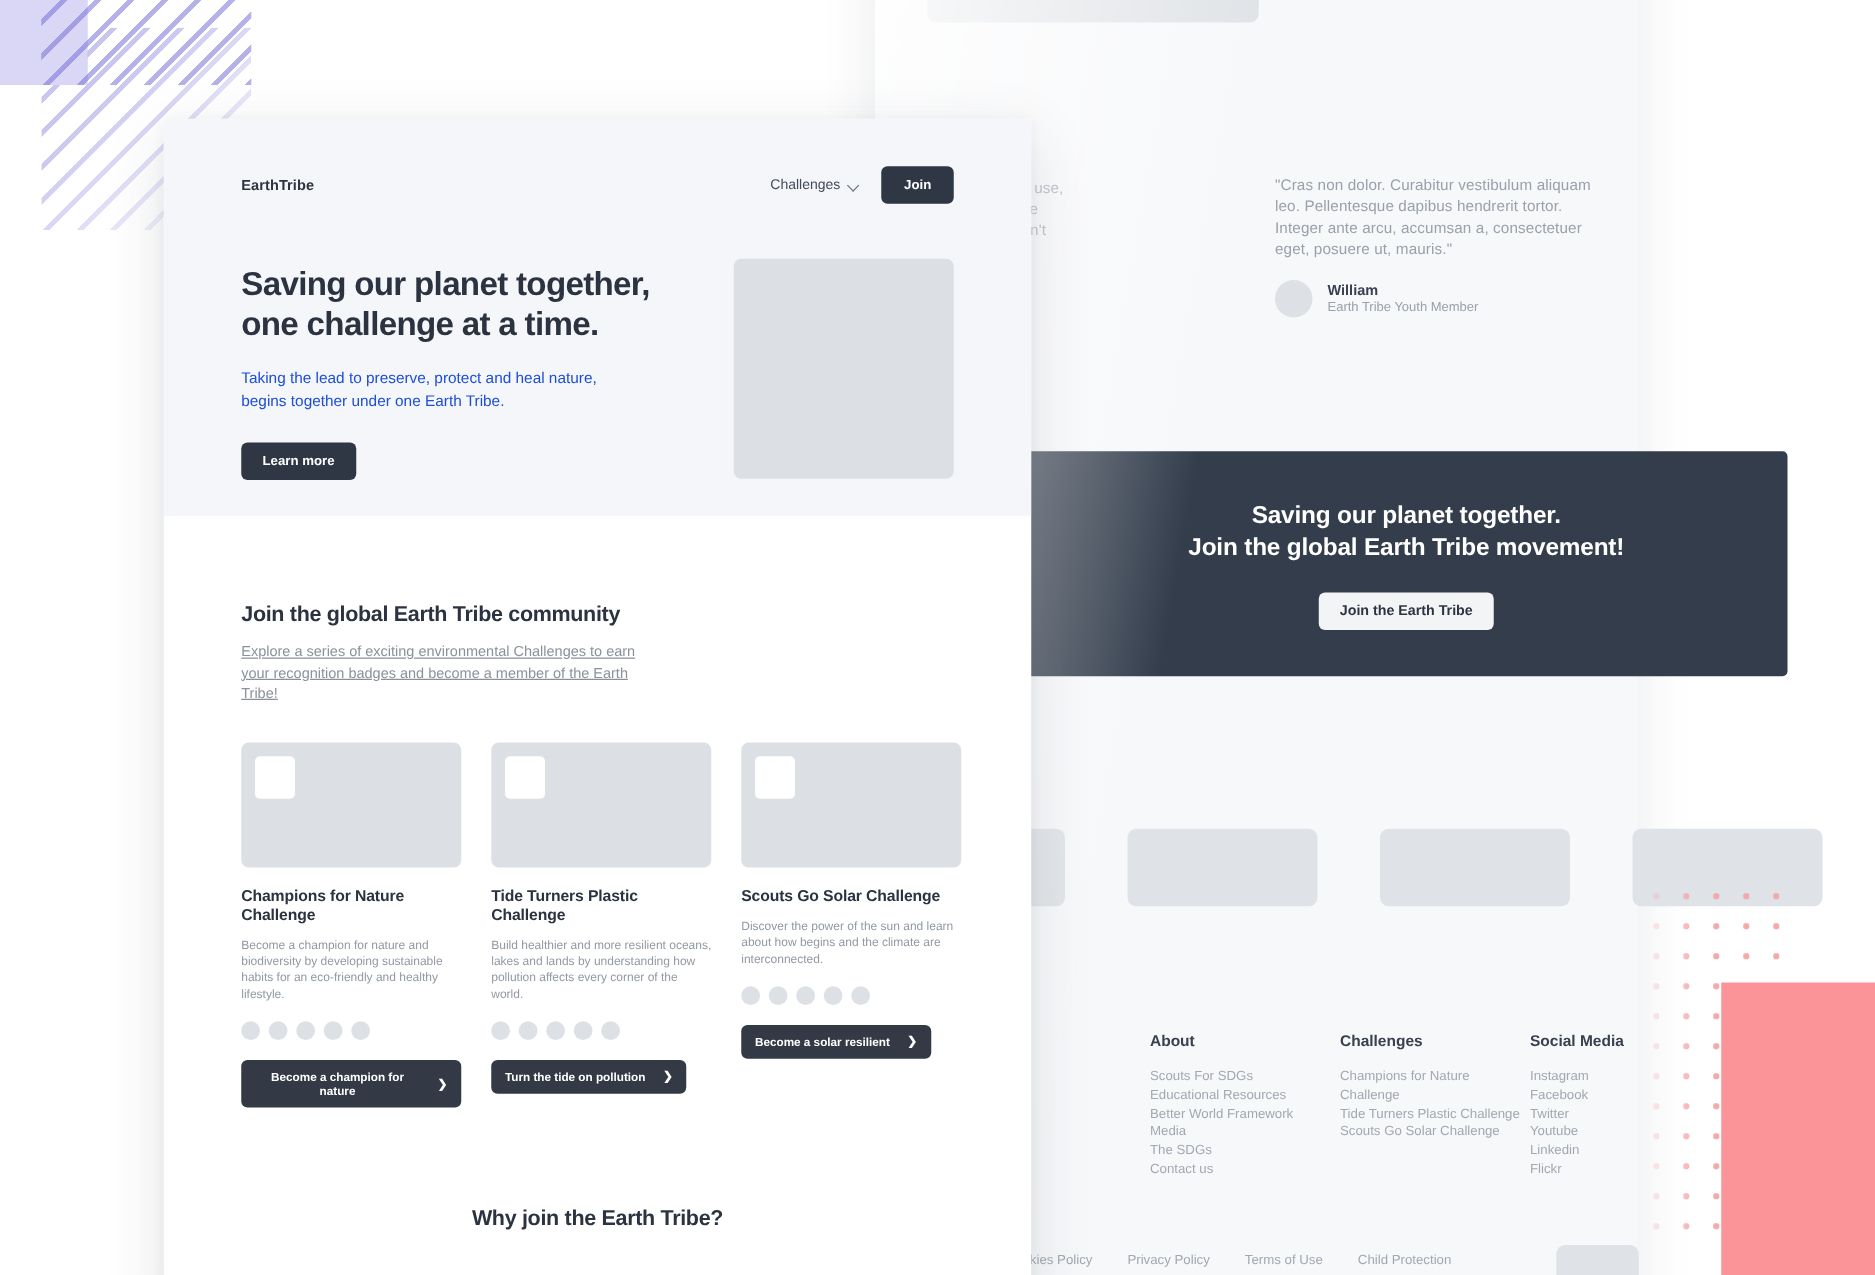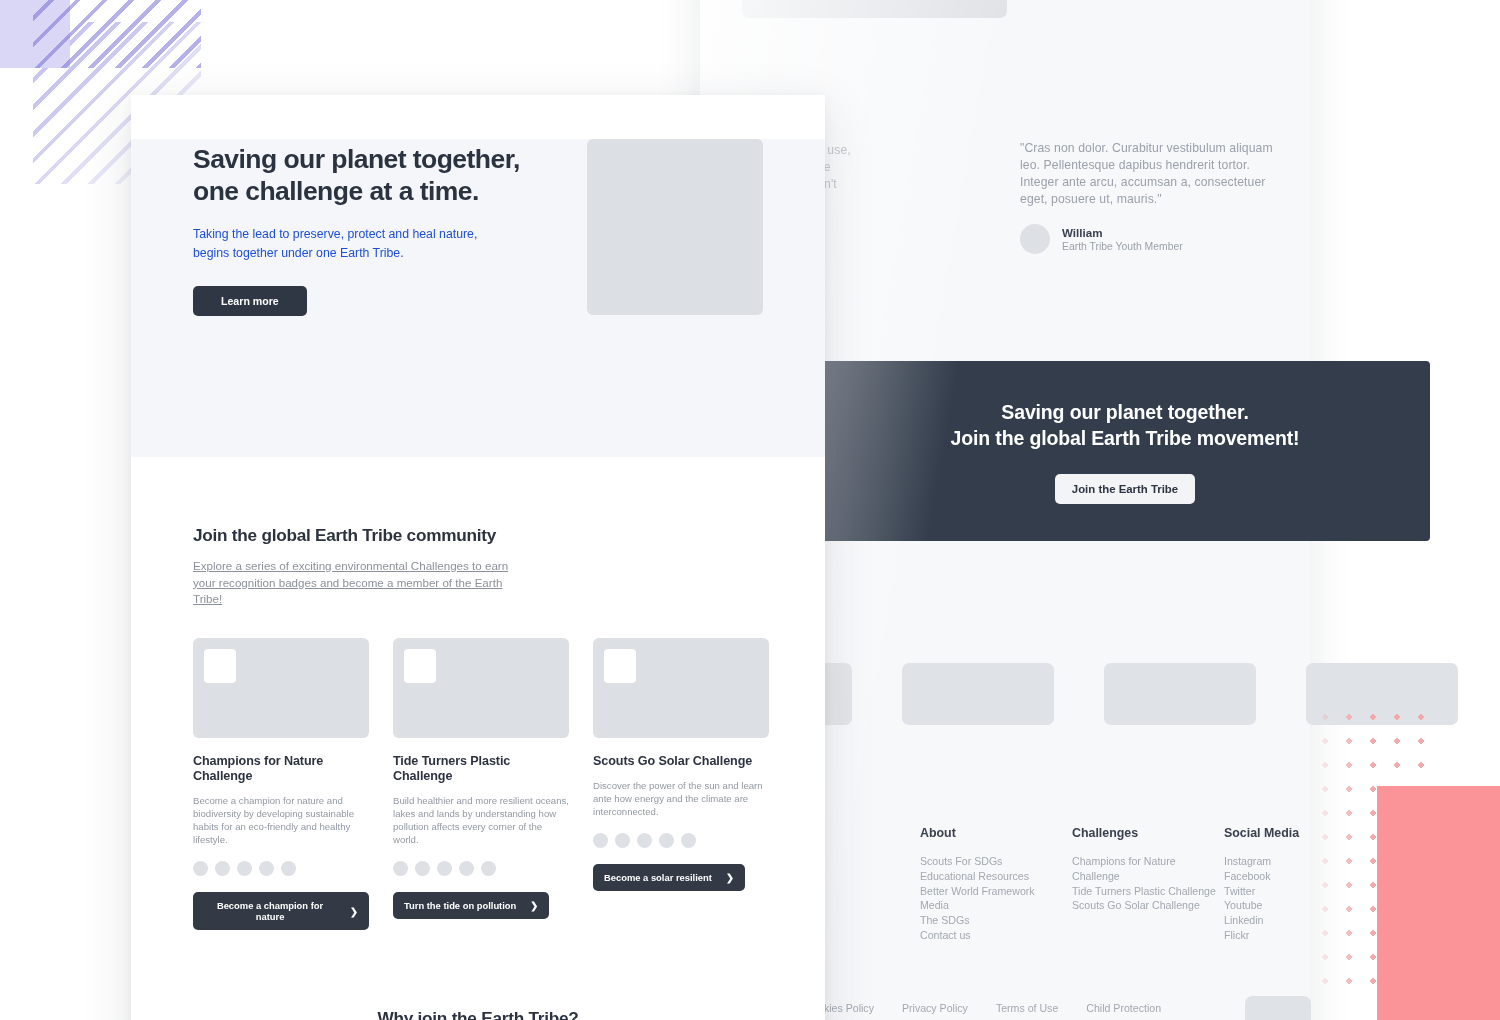--- a/index.html
+++ b/index.html
@@ -131,21 +131,21 @@
   .hero-left { flex: 1; padding-top: 4px; }
   .hero-title {
     font-size: 26.5px; line-height: 32px; font-weight: bold; color: #2c3340;
     letter-spacing: -.55px;
   }
   .hero-sub {
     margin-top: 18px; font-size: 12.3px; line-height: 18.5px; color: #1d4ed8;
   }
   .learn-btn {
     margin-top: 24px; background: #2f3744; color: #fff; border: none; border-radius: 5px;
-    font-size: 10.6px; font-weight: bold; padding: 9px 28px; cursor: pointer;
+    font-size: 10.6px; font-weight: bold; padding: 9px 17px; cursor: pointer;
     font-family: inherit;
   }
   .hero-img { width: 176px; height: 176px; background: #dcdfe4; border-radius: 6px; flex: 0 0 auto; }
 
   .section { padding: 0 62px; }
   .sec-title {
     font-size: 17.2px; font-weight: bold; color: #2c3340; letter-spacing: -.25px;
   }
   .sec-sub { margin-top: 12px; font-size: 11.6px; line-height: 16.5px; color: #8b919c; max-width: 340px; text-decoration: underline; }
 
@@ -266,20 +266,30 @@
   </div>
   <div class="rear-fade"></div>
 
   <div class="deco-pink-dots"></div>
   <div class="deco-pink-block"></div>
 
   <div class="front-card">
 
     <div class="hero-band">
 
+      <div class="topnav">
+        <div class="brand">EarthTribe</div>
+        <div class="nav-right">
+          <div class="nav-link">
+            <span>Challenges</span>
+            <span class="chev"></span>
+          </div>
+          <button class="join-btn">Join</button>
+        </div>
+      </div>
 
       <div class="hero-row">
         <div class="hero-left">
           <h1 class="hero-title">
             <span>Saving our planet together,</span><br>
             <span>one challenge at a time.</span>
           </h1>
           <p class="hero-sub">
             <span>Taking the lead to preserve, protect and heal nature,</span><br>
             <span>begins together under one Earth Tribe.</span>
@@ -332,21 +342,21 @@
             <span>Turn the tide on pollution</span>
             <span class="arrow">❯</span>
           </button>
         </div>
 
         <div class="card">
           <div class="card-thumb">
             <div class="card-thumb-badge"></div>
           </div>
           <div class="card-title">Scouts Go Solar Challenge</div>
-          <div class="card-desc">Discover the power of the sun and learn ante how energy and the climate are interconnected.</div>
+          <div class="card-desc">Discover the power of the sun and learn about how begins and the climate are interconnected.</div>
           <div class="badges">
             <span class="badge-dot"></span>
             <span class="badge-dot"></span>
             <span class="badge-dot"></span>
             <span class="badge-dot"></span>
             <span class="badge-dot"></span>
           </div>
           <button class="card-cta">
             <span>Become a solar resilient</span>
             <span class="arrow">❯</span>

